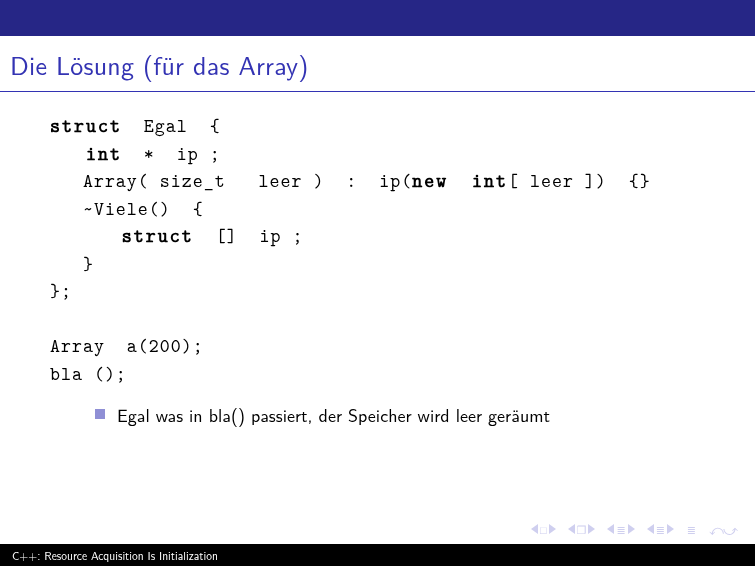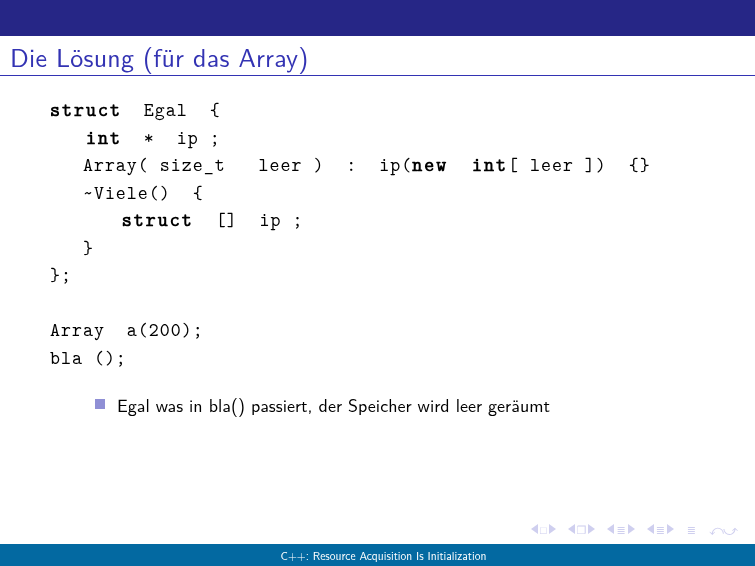--- a/index.html
+++ b/index.html
@@ -12,21 +12,21 @@
     overflow: hidden;
     position: relative;
   }
   .topbar {
     width: 100%;
     height: 36px;
     background: #262686;
   }
   .titlebar {
     width: 100%;
-    height: 40px;
+    height: 56px;
     background: #ffffff;
     border-bottom: 1px solid #3333b3;
     display: flex;
     align-items: center;
     padding: 0 10px;
     box-sizing: border-box;
   }
   .title {
     color: #3333b3;
     font-size: 26px;
@@ -43,21 +43,21 @@
     line-height: 1.45;
     white-space: pre;
     letter-spacing: 1px;
     color: #000;
   }
   .kw {
     font-weight: bold;
     letter-spacing: 2px;
   }
   .bullets {
-    margin-top: 22px;
+    margin-top: 16px;
     padding-left: 45px;
   }
   .bullet-row {
     display: flex;
     align-items: flex-start;
     margin-bottom: 3px;
   }
   .bullet-marker {
     width: 10px;
     height: 10px;
@@ -107,28 +107,27 @@
     font-size: 14px;
     color: #cfcfef;
     letter-spacing: -1px;
   }
   .footer {
     position: absolute;
     bottom: 0;
     left: 0;
     width: 100%;
     height: 22px;
-    background: #0369a1;
+    background: #000000;
     color: #ffffff;
     font-size: 11.5px;
     display: flex;
     align-items: center;
     padding-left: 12px;
     box-sizing: border-box;
-    justify-content: center;
   }
 </style>
 </head>
 <body>
 
 <div class="topbar"></div>
 
 <div class="titlebar">
   <span class="title">Die Lösung (für das Array)</span>
 </div>

